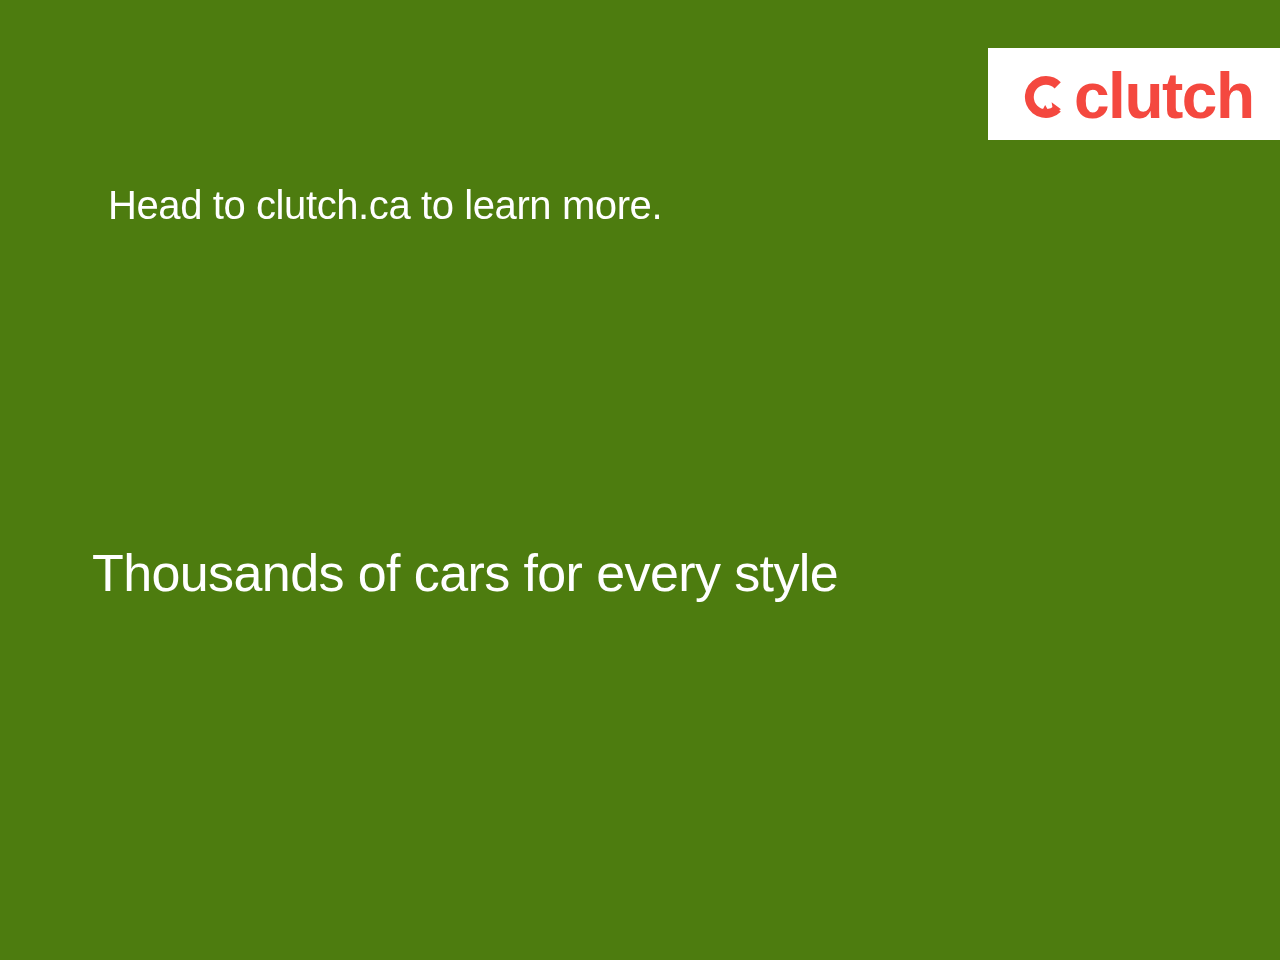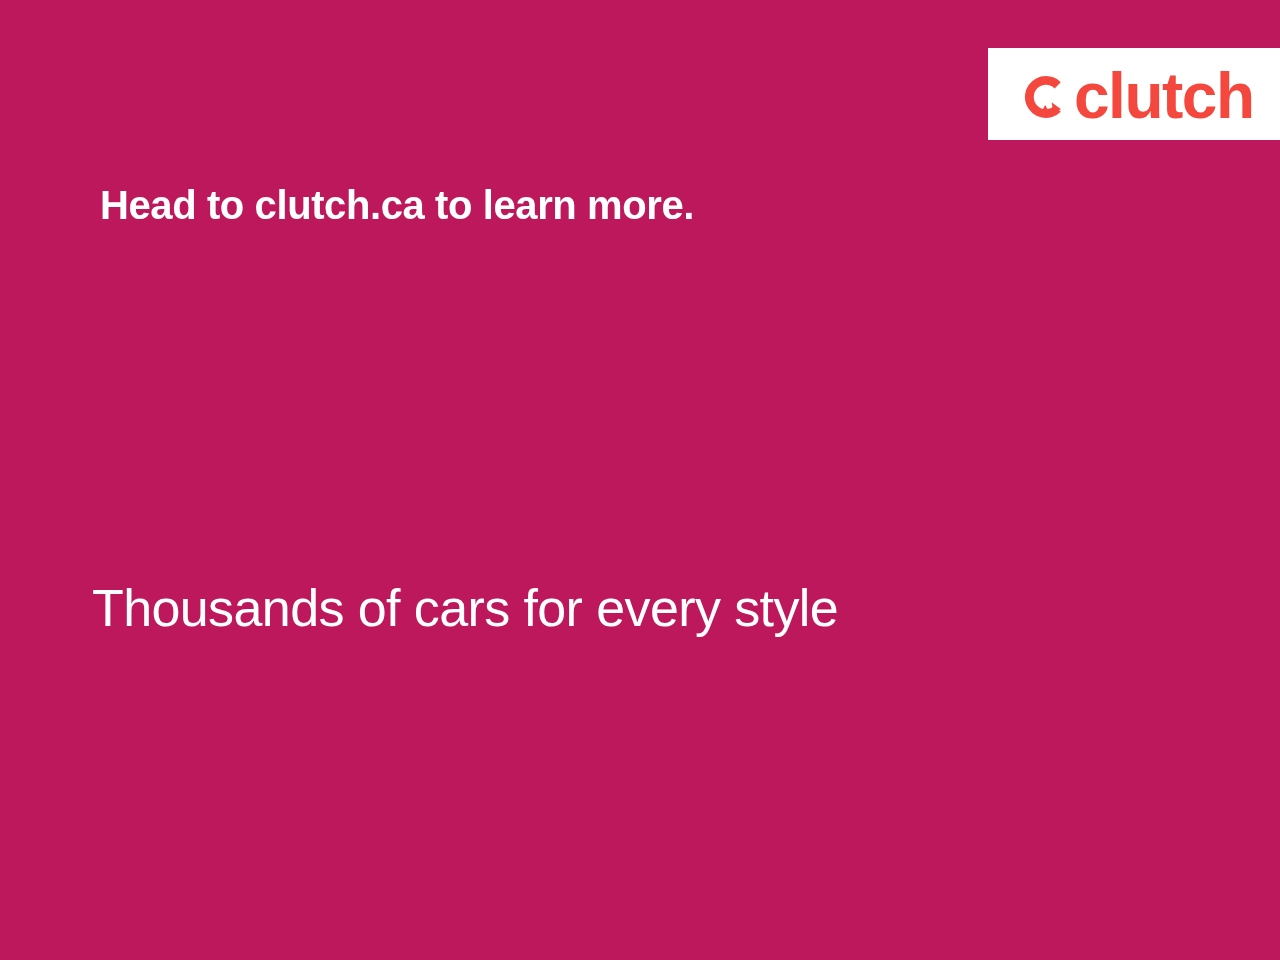--- a/index.html
+++ b/index.html
@@ -13,21 +13,21 @@
     height: 960px;
     overflow: hidden;
     font-family: "Liberation Sans", sans-serif;
     background: #fb4a4a;
   }
 
   .slide {
     position: relative;
     width: 1280px;
     height: 960px;
-    background: #be185d;
+    background: #4d7c0f;
     overflow: hidden;
   }
 
   
   .logo-badge {
     position: absolute;
     left: 988px;
     top: 48px;
     width: 292px;
     height: 92px;
@@ -60,24 +60,24 @@
     color: #f4483f;
     line-height: 1;
     white-space: nowrap;
     position: relative;
     top: 2px;
   }
 
   
   .tagline {
     position: absolute;
-    left: 100px;
+    left: 108px;
     top: 182px;
     font-size: 40px;
-    font-weight: 700;
+    font-weight: 400;
     letter-spacing: -0.4px;
     color: #ffffff;
     line-height: 1.15;
     white-space: nowrap;
   }
 
   .headline {
     position: absolute;
     left: 92px;
     top: 436px;
@@ -85,21 +85,21 @@
     font-weight: 700;
     letter-spacing: -1.6px;
     color: #ffffff;
     line-height: 1.05;
     white-space: nowrap;
   }
 
   .subheading {
     position: absolute;
     left: 92px;
-    top: 577px;
+    top: 542px;
     width: 940px;
     font-size: 52px;
     font-weight: 400;
     letter-spacing: -0.6px;
     color: #ffffff;
     line-height: 1.22;
   }
 
   .subheading-line {
     display: block;

